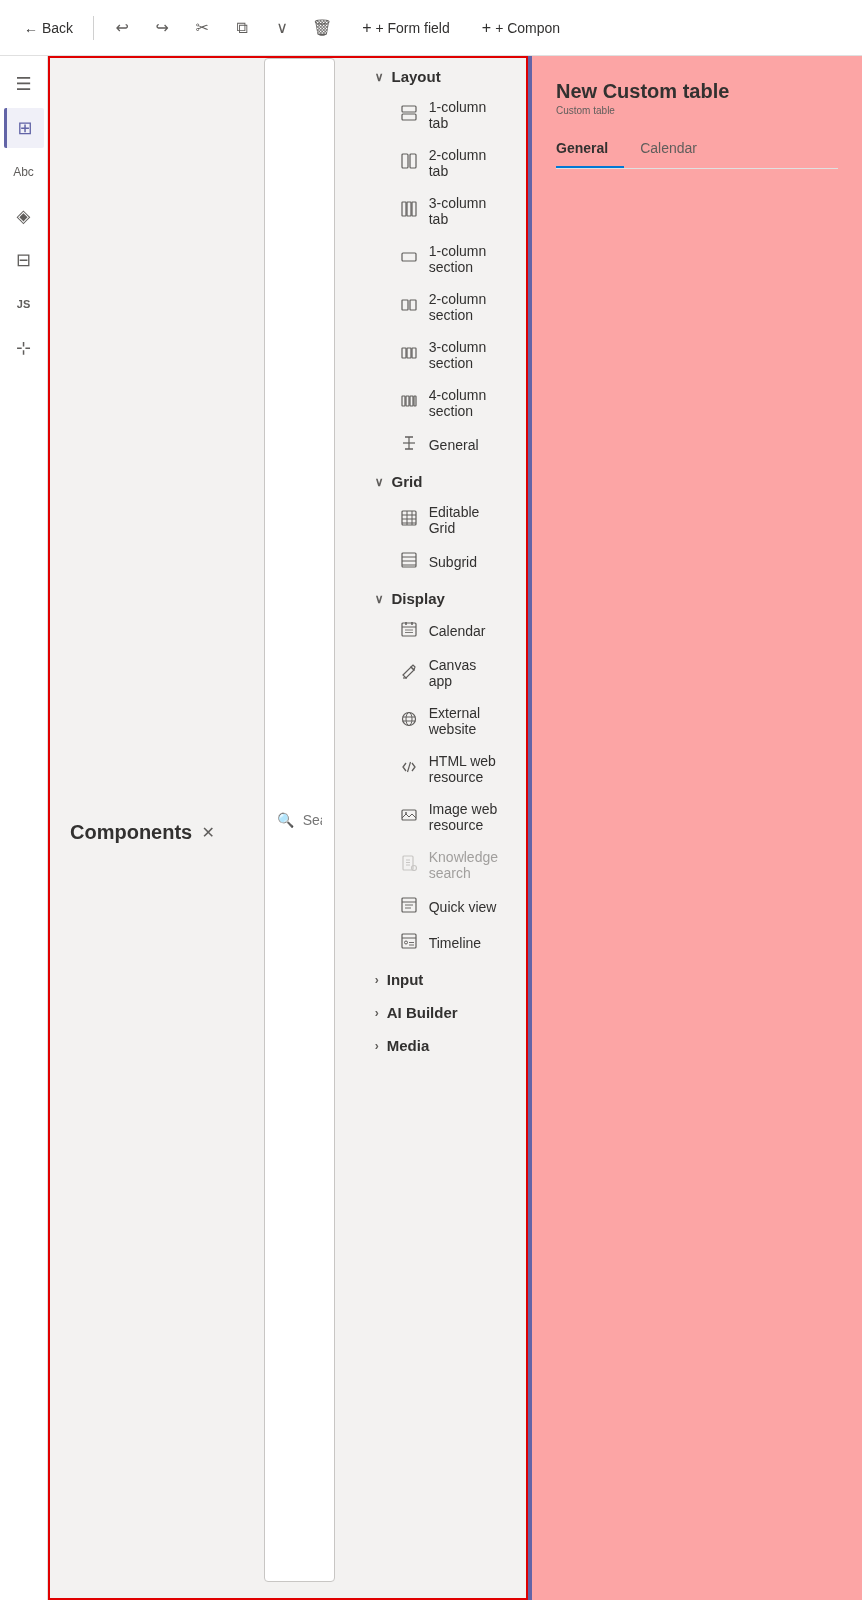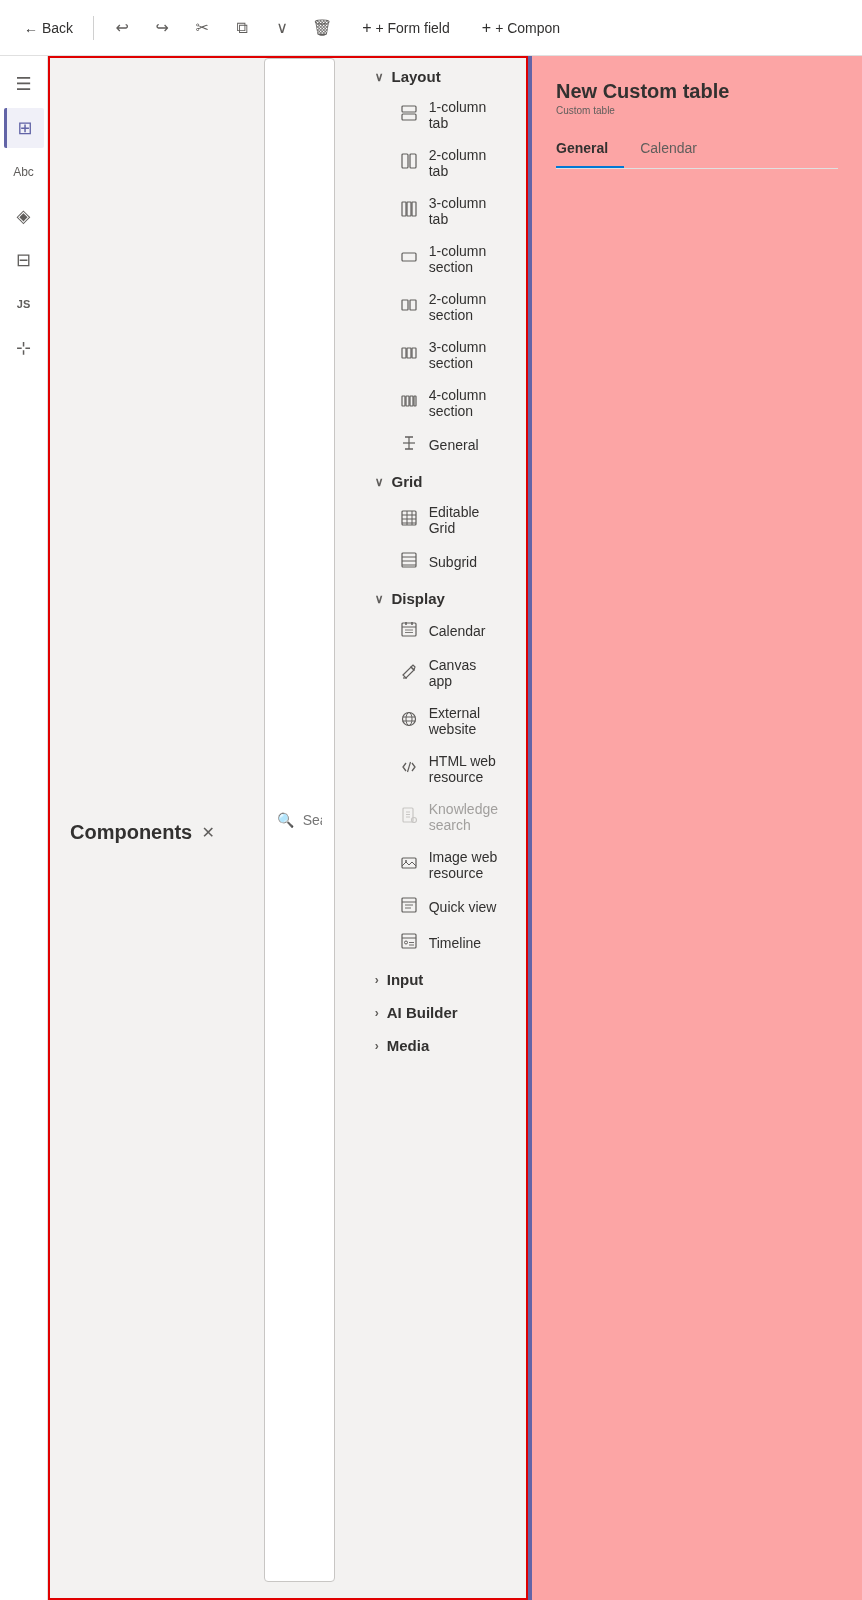--- a/index.html
+++ b/index.html
@@ -473,45 +473,45 @@
         <div class="component-item">
           <span class="component-icon">
             <svg width="16" height="16" viewBox="0 0 16 16" fill="none" xmlns="http://www.w3.org/2000/svg">
               <polyline points="5,4 2,8 5,12" stroke="#605e5c" stroke-width="1.3" fill="none"></polyline>
               <polyline points="11,4 14,8 11,12" stroke="#605e5c" stroke-width="1.3" fill="none"></polyline>
               <line x1="9.5" y1="3" x2="6.5" y2="13" stroke="#605e5c" stroke-width="1.2"></line>
             </svg>
           </span>
           <span>HTML web resource</span>
         </div>
+        <div class="component-item">
+          <span class="component-icon">
+            <svg width="16" height="16" viewBox="0 0 16 16" fill="none" xmlns="http://www.w3.org/2000/svg">
+              <rect x="1" y="3" width="14" height="10" rx="1" stroke="#605e5c" stroke-width="1.2" fill="none"></rect>
+              <polyline points="1,11 5,7 8,10 11,7 15,11" stroke="#605e5c" stroke-width="1" fill="none"></polyline>
+              <circle cx="5" cy="6" r="1" fill="#605e5c"></circle>
+            </svg>
+          </span>
+          <span>Image web resource</span>
+        </div>
         <div class="component-item disabled">
           <span class="component-icon">
             <svg width="16" height="16" viewBox="0 0 16 16" fill="none" xmlns="http://www.w3.org/2000/svg">
               <rect x="2" y="1" width="10" height="14" rx="1" stroke="#c8c6c4" stroke-width="1.2" fill="none"></rect>
               <line x1="5" y1="5" x2="9" y2="5" stroke="#c8c6c4" stroke-width="1"></line>
               <line x1="5" y1="7.5" x2="9" y2="7.5" stroke="#c8c6c4" stroke-width="1"></line>
               <line x1="5" y1="10" x2="9" y2="10" stroke="#c8c6c4" stroke-width="1"></line>
               <circle cx="13" cy="13" r="2.5" stroke="#c8c6c4" stroke-width="1.2" fill="none"></circle>
             </svg>
           </span>
           <span>Knowledge search</span>
         </div>
         <div class="component-item">
           <span class="component-icon">
             <svg width="16" height="16" viewBox="0 0 16 16" fill="none" xmlns="http://www.w3.org/2000/svg">
-              <rect x="1" y="3" width="14" height="10" rx="1" stroke="#605e5c" stroke-width="1.2" fill="none"></rect>
-              <polyline points="1,11 5,7 8,10 11,7 15,11" stroke="#605e5c" stroke-width="1" fill="none"></polyline>
-              <circle cx="5" cy="6" r="1" fill="#605e5c"></circle>
-            </svg>
-          </span>
-          <span>Image web resource</span>
-        </div>
-        <div class="component-item">
-          <span class="component-icon">
-            <svg width="16" height="16" viewBox="0 0 16 16" fill="none" xmlns="http://www.w3.org/2000/svg">
               <rect x="1" y="1" width="14" height="14" rx="1" stroke="#605e5c" stroke-width="1.2" fill="none"></rect>
               <line x1="1" y1="5" x2="15" y2="5" stroke="#605e5c" stroke-width="1"></line>
               <line x1="4" y1="8" x2="12" y2="8" stroke="#605e5c" stroke-width="0.9"></line>
               <line x1="4" y1="11" x2="10" y2="11" stroke="#605e5c" stroke-width="0.9"></line>
             </svg>
           </span>
           <span>Quick view</span>
         </div>
         <div class="component-item">
           <span class="component-icon">

